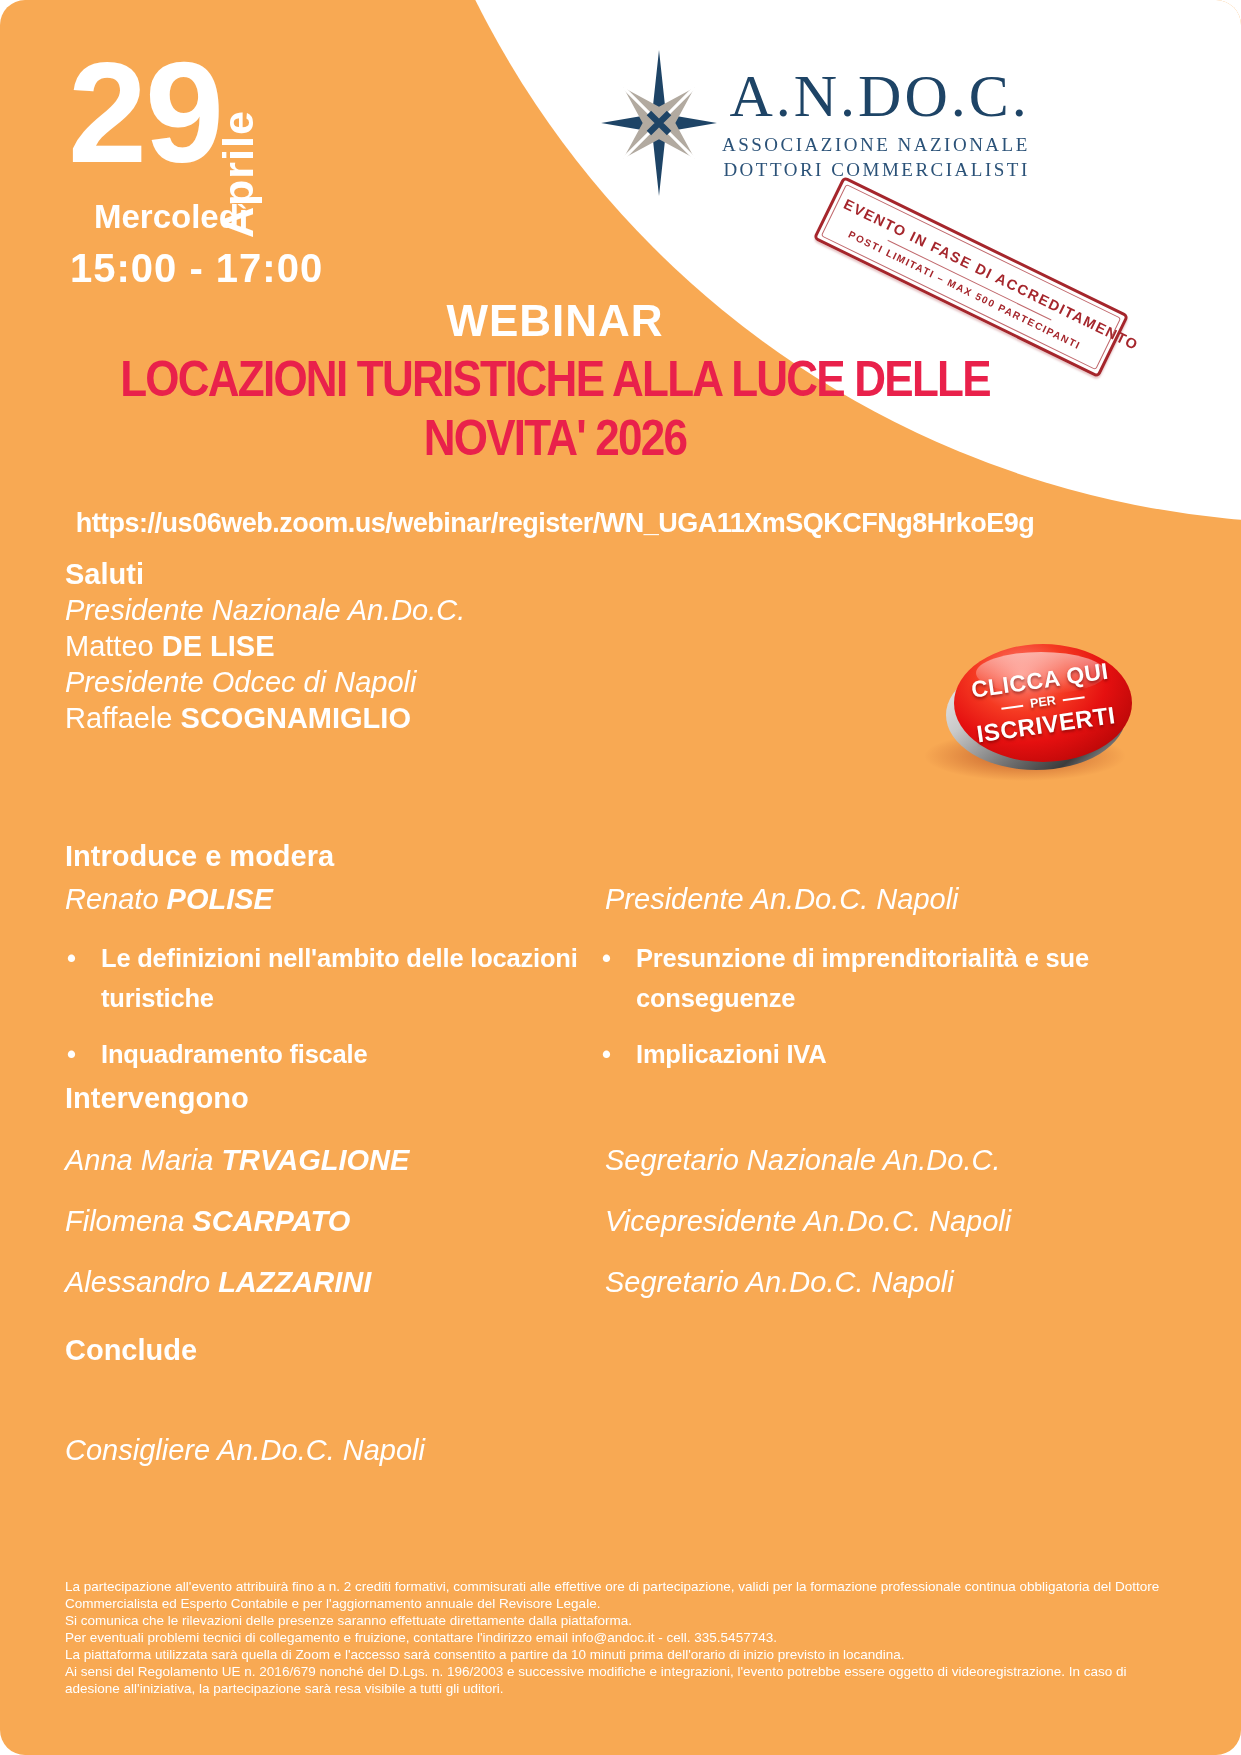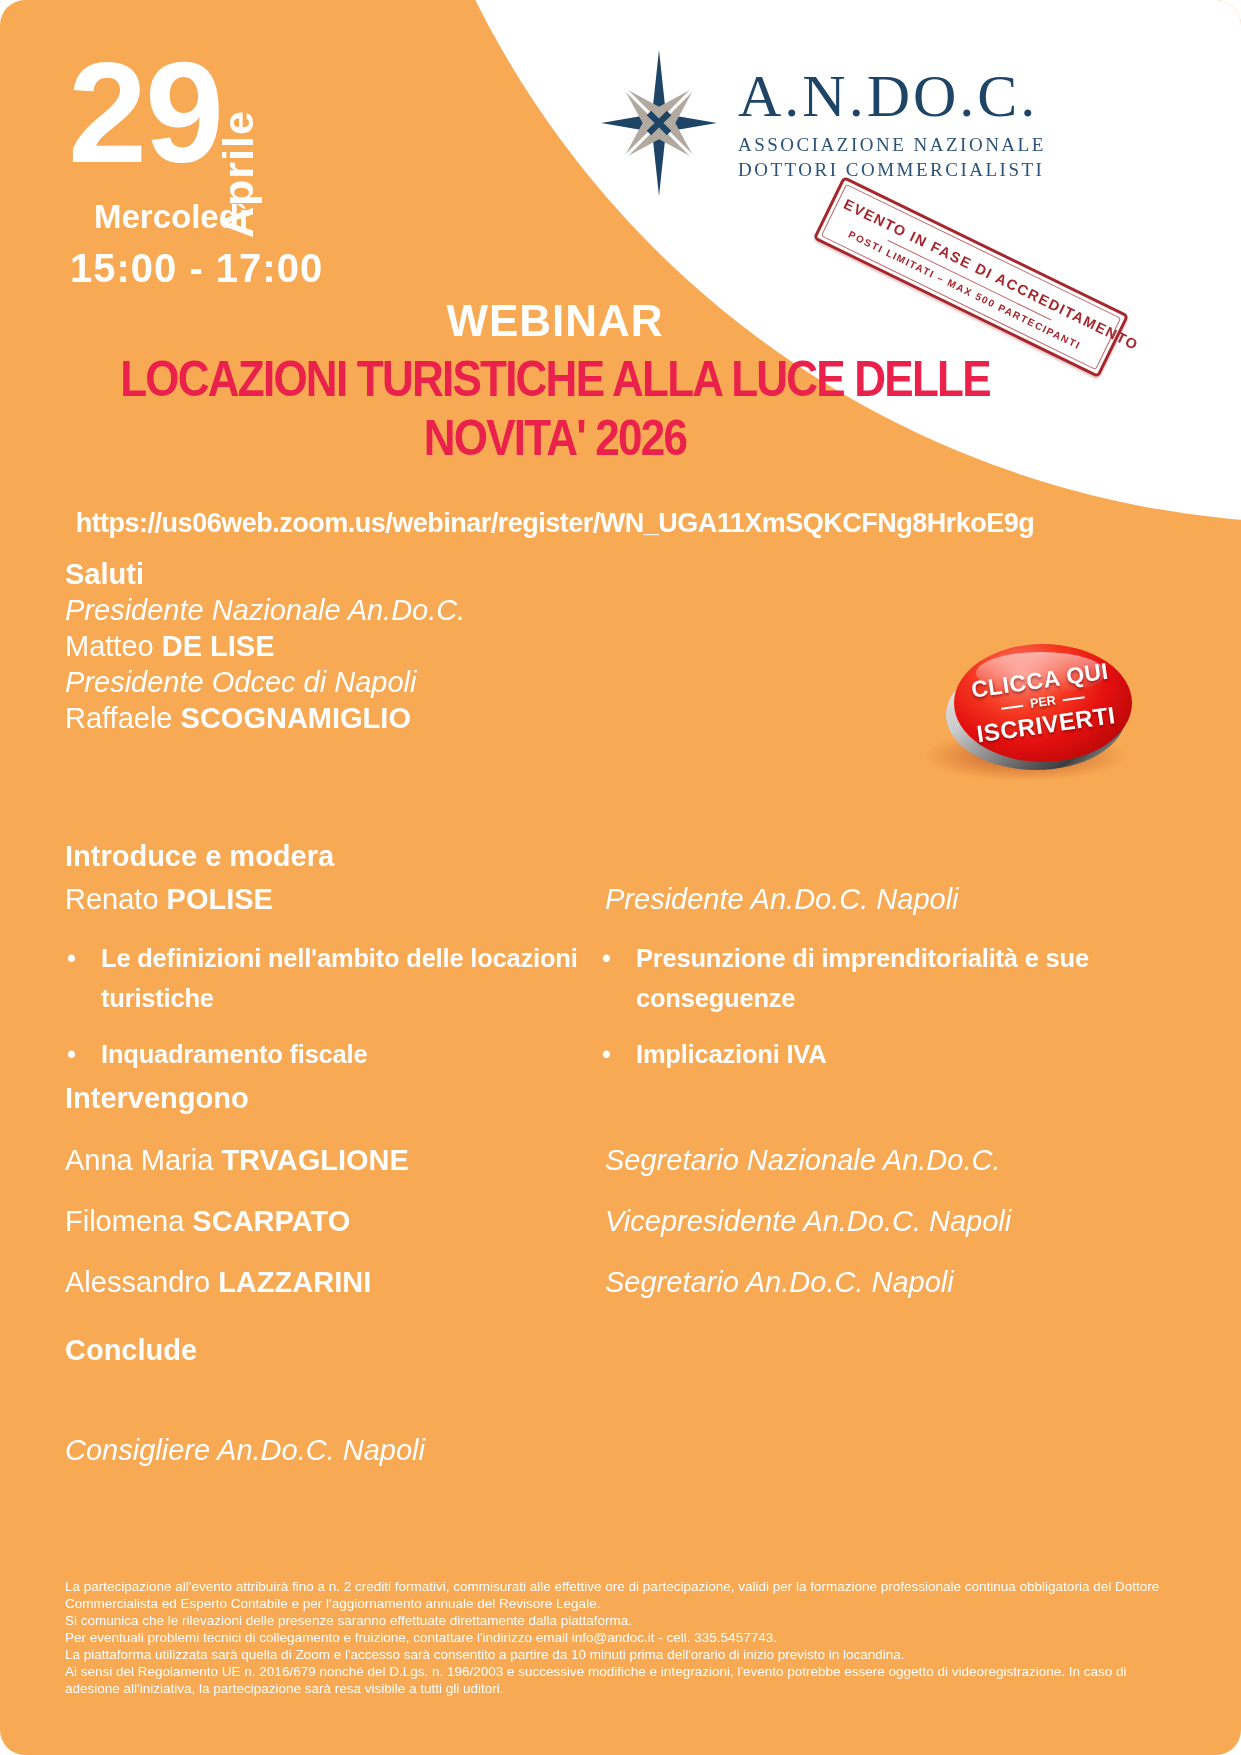--- a/index.html
+++ b/index.html
@@ -21,21 +21,21 @@
     position:absolute;left:146px;top:28px;height:168px;
     writing-mode:vertical-rl;transform:rotate(180deg);
     font-size:43px;font-weight:bold;letter-spacing:1px;
     display:flex;align-items:center;
   }
   .weekday{margin:14px 0 0 26px;font-size:33px;font-weight:bold;}
   .time{margin:10px 0 0 2px;font-size:40px;font-weight:bold;letter-spacing:1px;}
   
   .logo{position:absolute;left:596px;top:50px;display:flex;align-items:flex-start;}
   .logo-star{width:126px;height:146px;flex:0 0 auto;}
-  .logo-text{margin-left:16px;padding-top:16px;color:#1E4466;}
+  .logo-text{padding-top:16px;color:#1E4466;text-align:right;}
   .logo-acronym{font-family:"Liberation Serif",serif;font-size:60px;line-height:1;letter-spacing:3px;}
   .logo-sub{font-family:"Liberation Serif",serif;font-size:19px;letter-spacing:2.5px;line-height:1.3;margin-top:7px;color:#2B5278;}
   
   .stamp{
     position:absolute;left:812px;top:242px;width:306px;
     transform:rotate(26deg);
     border:3px solid #A5262C;border-radius:5px;padding:3px;
     color:#A5262C;background:rgba(255,255,255,.0);
     box-shadow:1px 2px 2px rgba(165,38,44,.25);
   }
@@ -51,21 +51,21 @@
     transform:scaleX(.88);transform-origin:50% 0;}
   .reg-link{position:absolute;left:0;top:508px;width:1110px;text-align:center;
     color:#fff;font-size:27px;font-weight:bold;letter-spacing:-0.5px;
     text-decoration:none;display:block;cursor:pointer;}
   
   .section{position:absolute;left:65px;color:#fff;font-size:29px;}
   .sec-heading{font-weight:bold;}
   .line{line-height:36px;}
   .role{font-style:italic;}
   .person-row{display:flex;align-items:baseline;}
-  .person-row .name{width:540px;flex:0 0 auto;}
+  .person-row .name{width:540px;flex:0 0 auto;font-style:italic;}
   #saluti{top:556px;}
   #saluti .line{line-height:36px;}
   #moderator{top:838px;}
   #moderator .person-row{margin-top:9px;}
   
   #topics{top:938px;display:flex;}
   #topics ul{list-style:none;margin:0;padding:0;}
   #topics .col-left{width:520px;margin-right:15px;}
   #topics .col-right{width:490px;}
   #topics li{position:relative;padding-left:36px;margin-bottom:16px;

